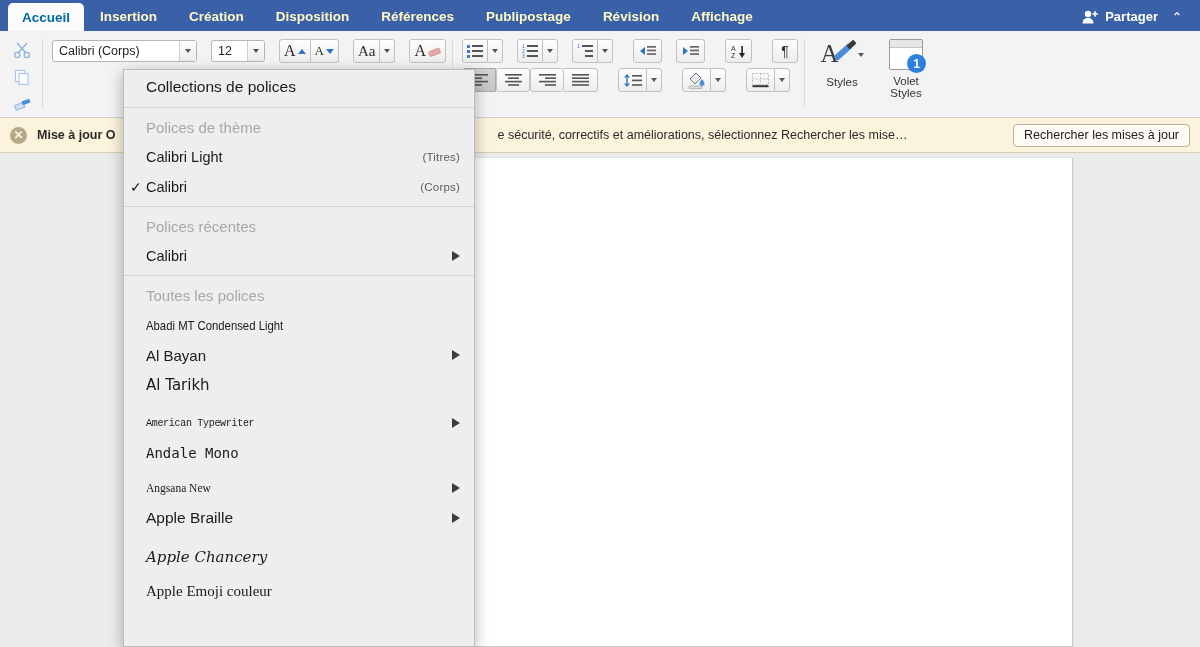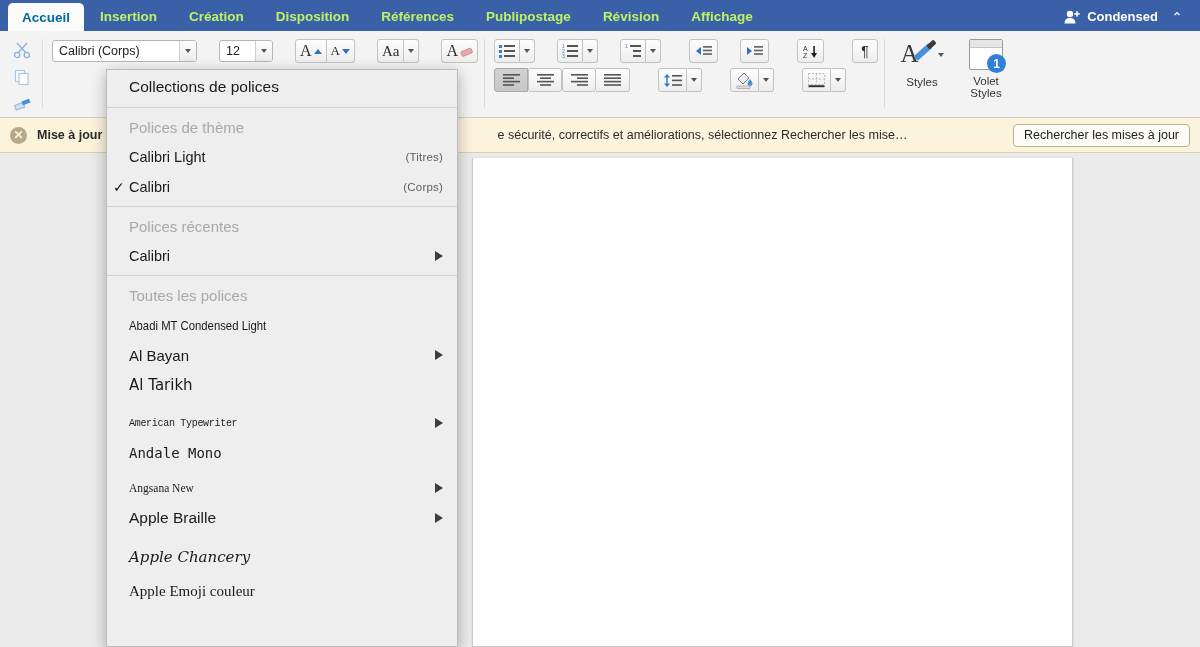--- a/index.html
+++ b/index.html
@@ -12,21 +12,21 @@
 
   
   .tabbar {
     position: absolute; top: 0; left: 0; width: 1200px; height: 31px;
     background: #3a60a8;
     display: flex; align-items: flex-end;
   }
   .tab {
     height: 29px; padding: 0 16px;
     display: flex; align-items: center; justify-content: center;
-    font-size: 13.5px; font-weight: bold; color: #bef264;
+    font-size: 13.5px; font-weight: bold; color: #fef9c3;
     white-space: nowrap;
   }
   .tab.active {
     background: #fbfbfb; color: #0369a1;
     border-top-left-radius: 5px; border-top-right-radius: 5px;
     height: 28px; margin-left: 8px; padding: 0 14px;
   }
   .tabbar-spacer { flex: 1; }
   .share-area {
     display: flex; align-items: center; gap: 6px;
@@ -74,21 +74,21 @@
     background:#f3f3f3; border-left:1px solid #b0b0b0; border-bottom:1px solid #b0b0b0;
   }
   .mini-col { display: flex; flex-direction: column; gap: 2px; padding-top: 2px; }
   .mini-btn {
     width: 28px; height: 25px; display: flex; align-items: center; justify-content: center;
   }
   .tri-dn { width:0;height:0;border-left:3.5px solid transparent;border-right:3.5px solid transparent;border-top:4px solid #555; }
 
   
   .grp-font { padding: 8px 6px 0 10px; flex-direction: column; gap: 5px; }
-  .row { display: flex; align-items: center; gap: 22px; }
+  .row { display: flex; align-items: center; gap: 14px; }
   .combo {
     height: 22px; background: #fff; border: 1px solid #b6b6b6; border-radius: 3px;
     display: flex; align-items: center; overflow: hidden;
   }
   .combo .val { padding: 0 6px; font-size: 12.5px; color: #222; white-space: nowrap; }
   .combo .arrow {
     width: 17px; height: 20px; border-left: 1px solid #cfcfcf;
     display: flex; align-items: center; justify-content: center;
     background: linear-gradient(#fdfdfd,#ececec);
   }
@@ -171,21 +171,21 @@
     background: #ebebeb;
   }
   .page {
     position: absolute; left: 472px; top: 5px; width: 601px; height: 489px;
     background: #ffffff; border: 1px solid #cbcbcb; border-top: none;
     box-shadow: 0 0 2px rgba(0,0,0,.12);
   }
 
   
   .menu {
-    position: absolute; left: 106px; top: 69px; width: 352px; height: 578px;
+    position: absolute; left: 123px; top: 69px; width: 352px; height: 578px;
     background: #eeeeee; border: 1px solid #bdbdbd;
     box-shadow: 0 4px 14px rgba(0,0,0,.30);
     overflow: hidden; z-index: 50;
   }
   .m-item {
     height: 30px; display: flex; align-items: center;
     padding: 0 14px 0 22px; position: relative; font-size: 15px; color: #1a1a1a;
   }
   .m-item .chk {
     position: absolute; left: 6px; font-size: 14px; color: #111;
@@ -251,21 +251,21 @@
         <span>Affichage</span>
       </div>
     <div class="tabbar-spacer"></div>
     <div class="share-area">
       <svg width="17" height="14" viewBox="0 0 17 14">
         <circle cx="6" cy="4" r="3.2" fill="#ffffff"></circle>
         <path d="M0.5 13.5 C0.5 9.6 3 8 6 8 C9 8 11.5 9.6 11.5 13.5 Z" fill="#ffffff"></path>
         <rect x="12.2" y="1.2" width="1.6" height="5.4" fill="#ffffff"></rect>
         <rect x="10.3" y="3.1" width="5.4" height="1.6" fill="#ffffff"></rect>
       </svg>
-      <span class="lbl">Condensed</span>
+      <span class="lbl">Partager</span>
       <span class="chev-up">⌃</span>
     </div>
   </div>
 
   <div class="ribbon">
 
     <div class="grp grp-paste">
       <div class="mini-col">
         <div class="mini-btn">
           <svg width="18" height="18" viewBox="0 0 18 18">

